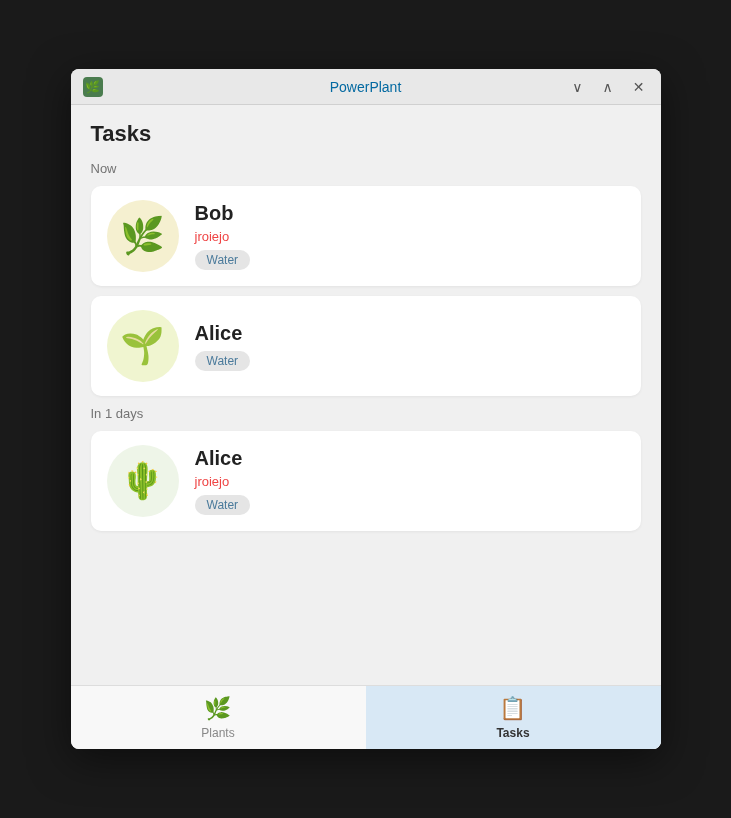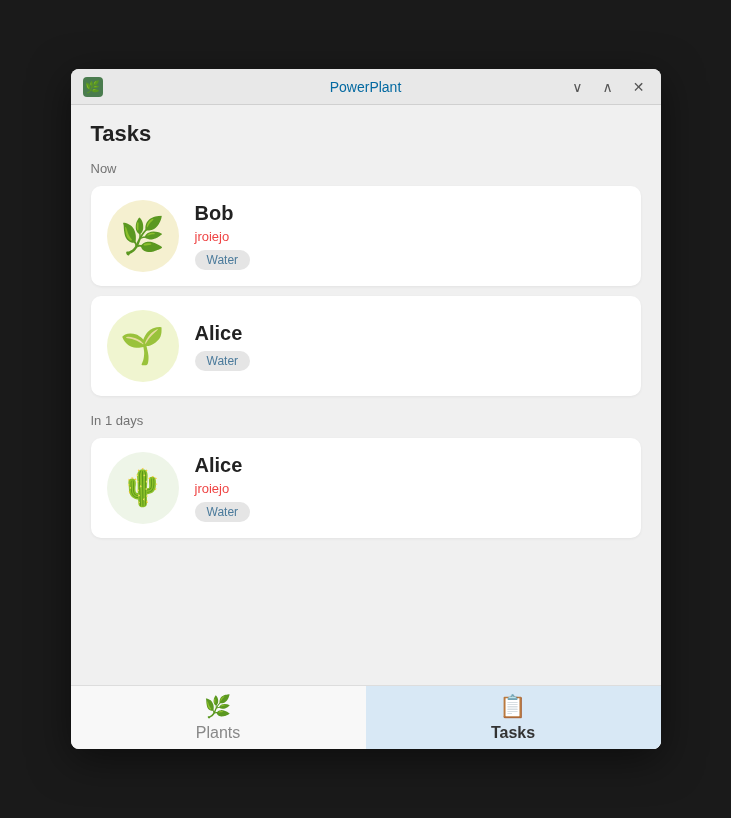--- a/index.html
+++ b/index.html
@@ -137,21 +137,21 @@
       color: #4a7a9b;
       font-size: 12px;
       padding: 3px 12px;
       border-radius: 20px;
       margin-top: 2px;
       font-weight: 400;
       text-align: center;
     }
 
     .section-gap {
-      margin-top: 17px;
+      margin-top: 10px;
       margin-bottom: 10px;
     }
 
     .bottom-nav {
       background: #f8f8f8;
       border-top: 1px solid #ddd;
       display: flex;
       height: 64px;
     }
 
@@ -173,21 +173,21 @@
       background: #d8e8f5;
       color: #333;
       font-weight: 600;
     }
 
     .nav-item .nav-icon {
       font-size: 22px;
     }
 
     .nav-label {
-      font-size: 16px;
+      font-size: 12px;
     }
   </style>
 </head>
 <body>
 
 <div class="window">
 
   <div class="title-bar">
     <div class="title-bar-icon">
       <span>🌿</span>

